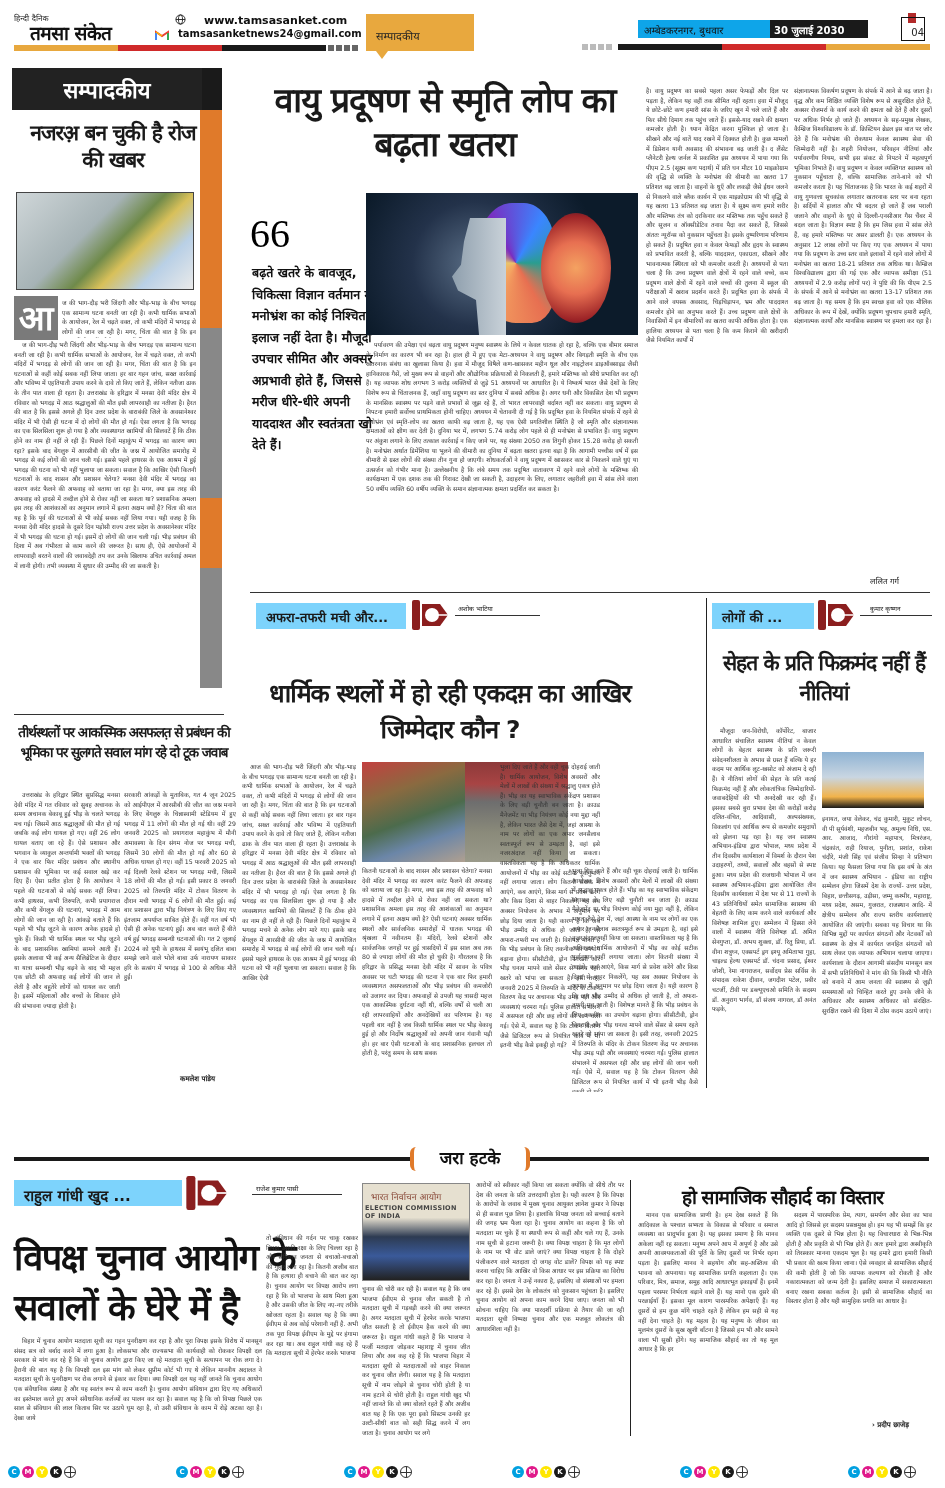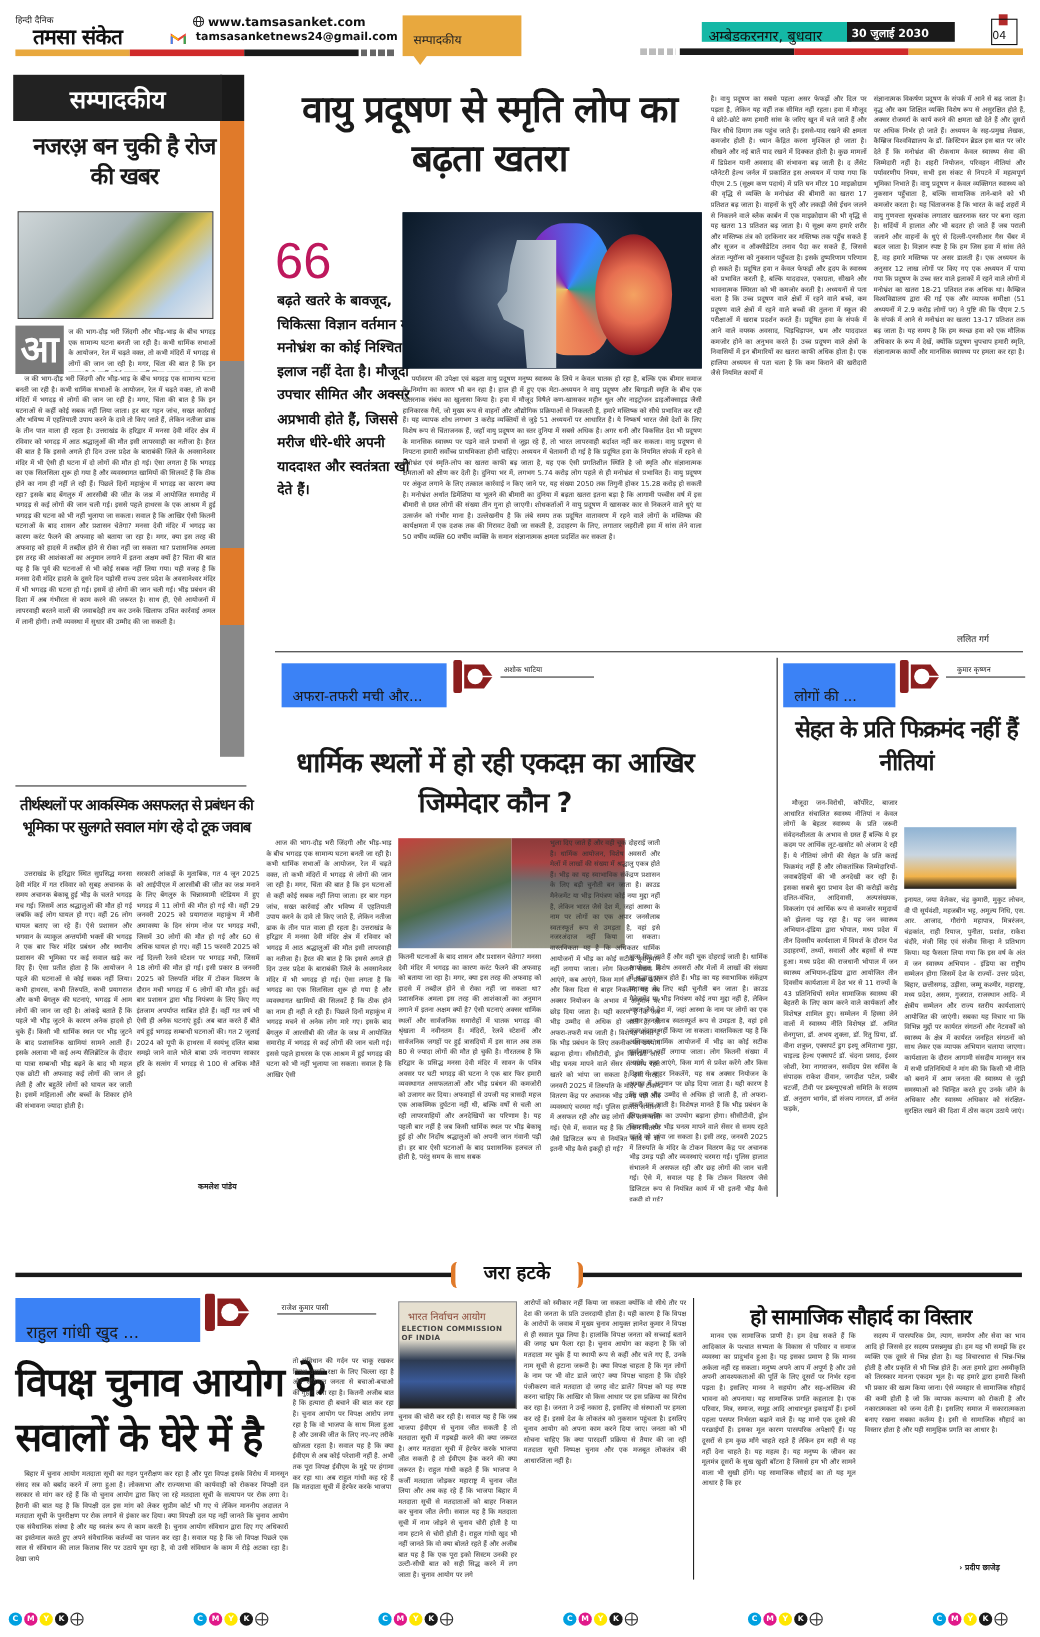--- a/index.html
+++ b/index.html
@@ -10,42 +10,42 @@
 
 #masthead{left:0;top:0;width:887px;height:60px}
 .brand-small{left:14px;top:12px;font-size:8px;color:#222}
 .brand-big{left:30px;top:20px;font-size:19px;font-weight:bold;color:#111;letter-spacing:-0.5px}
 .gm{left:155px;top:30px;width:14px;height:11px}
 .web{left:176px;top:14px;font-size:11px;font-weight:bold;color:#111}
 .mail{left:178px;top:28px;font-size:10px;font-weight:bold;color:#111}
 .strip{top:45px;height:6px}
 .sec-tab{left:366px;top:14px;width:108px;height:37px;background:#E8A83E;font-size:11px;color:#222;padding:14px 0 0 10px}
 .sec-tab:after{content:"";position:absolute;left:10px;bottom:-8px;border-left:6px solid transparent;border-right:6px solid transparent;border-top:8px solid #E8A83E}
-.loc{left:638px;top:20px;width:136px;height:18px;background:#14b8a6;font-size:13px;color:#111;padding:3px 6px}
+.loc{left:638px;top:20px;width:136px;height:18px;background:#0ea5e9;font-size:10px;color:#111;padding:3px 6px}
 .date{left:770px;top:20px;width:98px;height:18px;background:#1a1a1a;color:#fff;font-size:10px;font-weight:bold;padding:3px 4px}
-.pgno{left:901px;top:17px;width:24px;height:24px;border:1px solid #111;font-size:10px;text-align:left;padding-top:9px}
+.pgno{left:901px;top:17px;width:24px;height:24px;border:1px solid #111;font-size:10px;text-align:right;padding-top:9px}
 .pgflag{left:908px;top:13px;width:8px;height:10px;background:#B22A2A}
 
 .ed-box{left:12px;top:68px;width:208px;height:42px;background:#222;color:#fff;font-size:22px;font-weight:bold;text-align:center;padding-top:6px}
 .orange-bar{left:200px;top:68px;width:22px;height:620px}
 .ed-h{left:18px;top:120px;width:190px;font-size:21px;line-height:27px;text-align:center}
 .img-box{left:16px;top:192px;width:178px;height:98px;border:1px solid #444;background:linear-gradient(135deg,#cfd6d8 0%,#a6b3b6 40%,#6f8a4a 55%,#d8c05a 65%,#b9d0e6 80%,#eaeaea 100%)}
 .dropcap{left:14px;top:296px;width:44px;height:44px;background:#7a7a7a;color:#fff;font-size:34px;font-weight:bold;text-align:center;line-height:44px}
 
 .main-h{left:250px;top:78px;width:390px;font-size:34px;line-height:44px;text-align:center}
-.quote-mark{left:250px;top:210px;font-size:46px;color:#be185d;font-family:Liberation Sans, sans-serif}
+.quote-mark{left:250px;top:210px;font-size:40px;color:#000000;font-family:Liberation Serif, serif}
 .pull{left:252px;top:262px;width:124px;font-size:12.5px;line-height:21.5px;font-weight:bold;color:#111}
 .brain-img{left:366px;top:193px;width:272px;height:142px;background:radial-gradient(circle at 40% 50%,#5a6e86 0%,#23324a 35%,#0c1b2a 70%),#0f1e2e;overflow:hidden}
 .brain-img .h1{position:absolute;left:110px;top:10px;width:80px;height:120px;border-radius:45% 40% 30% 50%;background:conic-gradient(from 90deg,#2a9d8f,#e76f51,#f4a261,#e9c46a,#7b2cbf,#3a86ff,#2a9d8f)}
 .brain-img .h2{position:absolute;left:175px;top:20px;width:70px;height:110px;border-radius:50%;background:radial-gradient(circle,#f4a261 0%,#e76f51 40%,#9b2226 80%,transparent 100%)}
 .brain-img .face{position:absolute;left:80px;top:25px;width:60px;height:117px;background:linear-gradient(90deg,#8899a8,#c9d2d9);clip-path:polygon(40% 0,100% 0,100% 100%,55% 100%,50% 70%,20% 62%,10% 50%,25% 40%,30% 20%)}
 .author-right{left:860px;top:575px;font-size:8px;color:#222}
 .divider{height:1px;background:#333}
 
-.lbl{height:26px;background:#3b82f6;font-size:13px;font-weight:normal;color:#1a1a1a;padding:20px 10px}
+.lbl{height:26px;background:#7dd3fc;font-size:13px;font-weight:bold;color:#1a1a1a;padding:5px 10px}
 .pen{width:40px;height:30px}
 .byline{font-size:6.5px;color:#222}
 .byline-line{height:1px;background:#333}
 .h2{font-size:25px;line-height:36px;text-align:center}
 .photo2{left:362px;top:762px;width:206px;height:100px;display:flex}
 .photo2 .a{width:50%;background:linear-gradient(160deg,#c34040 0%,#8a6a40 30%,#4c6b4c 55%,#6b86a8 75%,#b0a090 100%)}
 .photo2 .b{width:50%;background:linear-gradient(180deg,#8d3a3a 0%,#a84444 22%,#6e6e6e 40%,#8a8a7a 70%,#9a9a8a 100%)}
 .run-img{left:822px;top:752px;width:102px;height:56px;background:linear-gradient(180deg,#8fb3d3 0%,#c9d6e2 45%,#f2b34a 80%,#1a1a1a 100%)}
 .col-rule{width:1px;background:#222}
 
@@ -71,21 +71,21 @@
     <path d="M1 10V2l6 4 6-4v8" fill="none" stroke="#EA4335" stroke-width="2"></path>
     <path d="M1 10V3" stroke="#4285F4" stroke-width="2"></path>
       <path d="M13 10V3" stroke="#34A853" stroke-width="2"></path>
     <path d="M1 2l6 4" stroke="#FBBC05" stroke-width="1.5"></path>
   </svg>
   <svg class="abs" style="left:175px;top:14px;width:11px;height:11px" viewBox="0 0 12 12">
     <circle cx="6" cy="6" r="5" fill="none" stroke="#222"></circle>
       <ellipse cx="6" cy="6" rx="2.2" ry="5" fill="none" stroke="#222"></ellipse>
       <line x1="1" y1="6" x2="11" y2="6" stroke="#222"></line>
   </svg>
-  <a class="abs web" style="left:189px">www.tamsasanket.com</a>
+  <a class="abs web" style="left:204px">www.tamsasanket.com</a>
   <a class="abs mail">tamsasanketnews24@gmail.com</a>
   <div class="abs strip" style="left:14px;width:104px;background:#E8A83E"></div>
   <div class="abs strip" style="left:118px;width:104px;background:#D02A2A"></div>
   <div class="abs strip" style="left:222px;width:104px;background:#1a1a1a"></div>
   <div class="abs strip" style="left:328px;width:32px;background:repeating-linear-gradient(90deg,#666 0 6px,#fff 6px 8px)"></div>
   <div class="abs sec-tab">सम्पादकीय</div>
   <div class="abs strip" style="left:582px;top:44px;width:32px;background:repeating-linear-gradient(90deg,#bbb 0 6px,#fff 6px 8px)"></div>
   <div class="abs strip" style="left:618px;top:44px;width:104px;background:#1a1a1a"></div>
   <div class="abs strip" style="left:722px;top:44px;width:104px;background:#D02A2A"></div>
   <div class="abs strip" style="left:826px;top:44px;width:104px;background:#E8A83E"></div>

